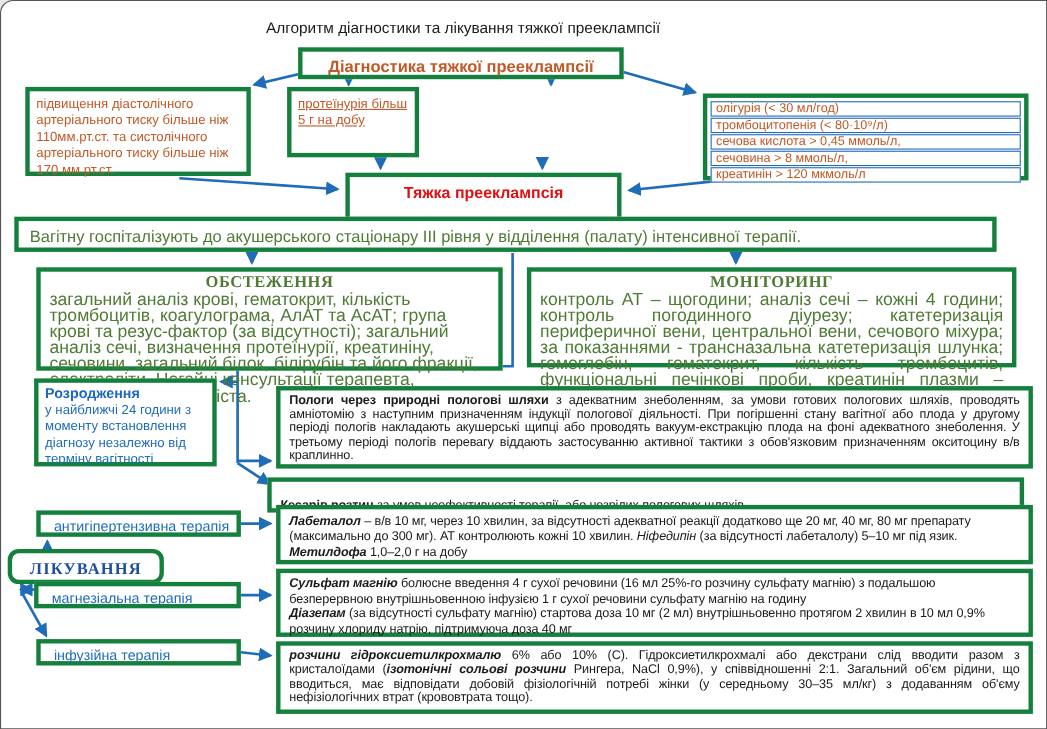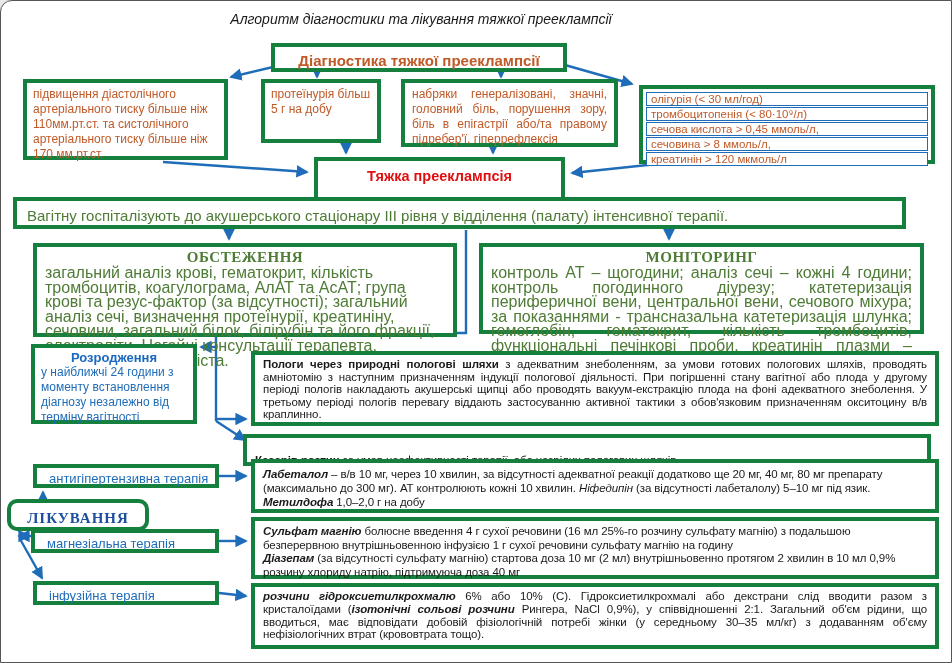--- a/index.html
+++ b/index.html
@@ -5,43 +5,43 @@
   html,body{margin:0;padding:0;background:#e8e8e8;}
   .page{
     position:relative;width:950px;height:661px;background:#ffffff;
     font-family:"Liberation Sans", sans-serif;color:#1a1a1a;
     border:1px solid #555;border-top-left-radius:12px;overflow:hidden;
   }
   .abs{position:absolute;box-sizing:border-box;}
   .bbox{border:4px solid #15803d;background:#fff;}
   svg.wires{position:absolute;left:0;top:0;width:952px;height:663px;pointer-events:none;}
 
-  .title{left:0;top:10px;width:840px;text-align:center;font-style:italic;font-size:14px;color:#1a1a1a;}
+  .title{left:0;top:16px;width:840px;text-align:center;font-size:14px;color:#1a1a1a;}
   .diag-header{left:270px;top:42px;width:296px;height:29px;text-align:center;
     font-weight:bold;font-size:15px;color:#C05A28;line-height:27px;}
   .orange{color:#C05A28;}
   .bp-box{left:22px;top:78px;width:205px;height:81px;padding:4px 6px;font-size:12px;line-height:15px;}
-  .prot-box{left:260px;top:78px;width:120px;height:64px;padding:4px 6px;font-size:12px;line-height:15px;}
+  .prot-box{left:260px;top:78px;width:120px;height:64px;padding:4px 6px;font-size:12px;line-height:15px;text-decoration:underline;}
   .edema-box{left:400px;top:78px;width:217px;height:68px;padding:4px 7px;font-size:12px;line-height:15px;text-align:justify;}
   .lab-box{left:638px;top:84px;width:296px;height:79px;padding:3px;display:flex;flex-direction:column;gap:1px;}
   .lab-row{flex:1;border:1.5px solid #1F6CB8;font-size:11.5px;line-height:12px;color:#C05A28;
     padding:0 4px;display:flex;align-items:center;background:#fff;}
   .severe-box{left:313px;top:156px;width:251px;height:44px;text-align:center;
     color:#E01010;font-weight:bold;font-size:14.5px;line-height:31px;}
   .hosp-box{left:12px;top:196px;width:893px;height:32px;color:#4E7B35;font-size:15px;
     line-height:29px;padding-left:10px;}
   .green-box{color:#4E7B35;padding:1px 8px 2px 8px;}
   .green-box h3{margin:1px 0 0 0;text-align:center;font-family:"Liberation Serif", serif;
     font-size:15px;letter-spacing:.5px;color:#4E7B35;}
   .green-box .body{font-size:16px;line-height:14.6px;}
   .exam-box{left:32px;top:242px;width:424px;height:94px;}
   .mon-box{left:478px;top:242px;width:445px;height:91px;}
   .mon-box .body{text-align:justify;}
   .deliv-box{left:30px;top:343px;width:166px;height:80px;color:#1F6CB8;padding:2px 6px;}
-  .deliv-box h4{margin:0;text-align:center;font-size:13px;color:#1B68C0;}
+  .deliv-box h4{margin:0;text-align:left;font-size:13px;color:#1B68C0;}
   .deliv-box .body{font-size:12px;line-height:15px;}
   .blacktxt{font-size:11.5px;line-height:12.5px;letter-spacing:-0.1px;color:#1a1a1a;}
   .vag-box{left:250px;top:350px;width:688px;height:75px;padding:3px 8px;text-align:justify;}
   .ces-box{left:242px;top:433px;width:688px;height:23px;line-height:20px;padding:12px 8px;}
   .label-box{height:24px;font-size:13px;color:#1F6CB8;line-height:21px;padding-left:12px;}
   .ah-label{left:32px;top:463px;width:186px;}
   .mg-label{left:30px;top:528px;width:188px;}
   .inf-label{left:32px;top:580px;width:186px;}
   .likuv-box{left:6px;top:498px;width:142px;height:32px;border-radius:10px;text-align:center;
     font-family:"Liberation Serif", serif;font-weight:bold;font-size:15px;letter-spacing:1px;
@@ -89,21 +89,20 @@
   </svg>
 
   <div class="abs title">Алгоритм діагностики та лікування тяжкої прееклампсії</div>
 
   <div class="abs bbox diag-header">Діагностика тяжкої прееклампсії</div>
 
   <div class="abs bbox bp-box orange">підвищення діастолічного артеріального тиску більше ніж 110мм.рт.ст. та систолічного артеріального тиску більше ніж 170 мм.рт.ст.</div>
 
   <div class="abs bbox prot-box orange">протеїнурія більш 5 г на добу</div>
 
-  <div class="abs bbox edema-box orange">набряки генералізовані, значні, головний біль, порушення зору, біль в епігастрії або/та правому підребер'ї, гіперрефлексія</div>
 
   <div class="abs bbox lab-box">
     <div class="lab-row">олігурія (&lt; 30 мл/год)</div>
     <div class="lab-row">тромбоцитопенія (&lt; 80·10⁹/л)</div>
     <div class="lab-row">сечова кислота &gt; 0,45 ммоль/л,</div>
     <div class="lab-row">сечовина &gt; 8 ммоль/л,</div>
     <div class="lab-row">креатинін &gt; 120 мкмоль/л</div>
   </div>
 
   <div class="abs bbox severe-box">Тяжка прееклампсія</div>

